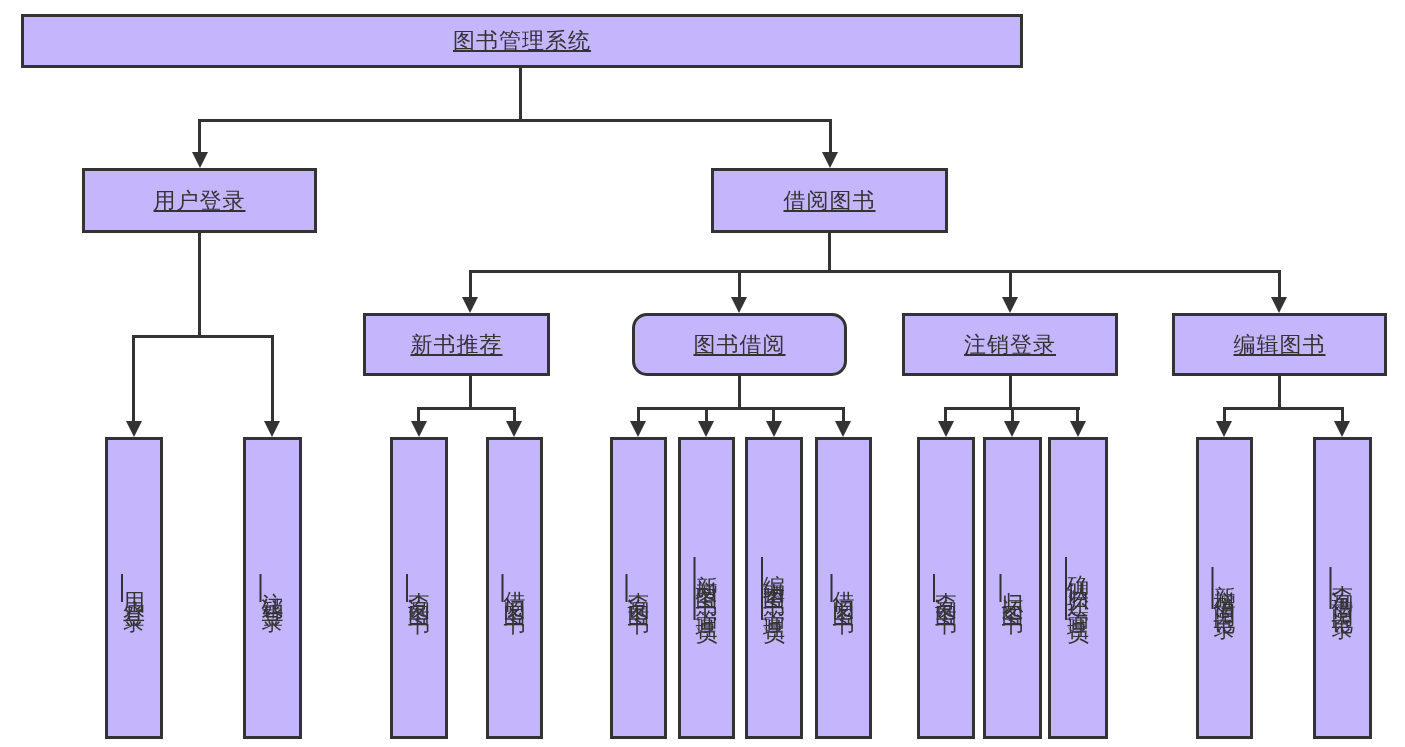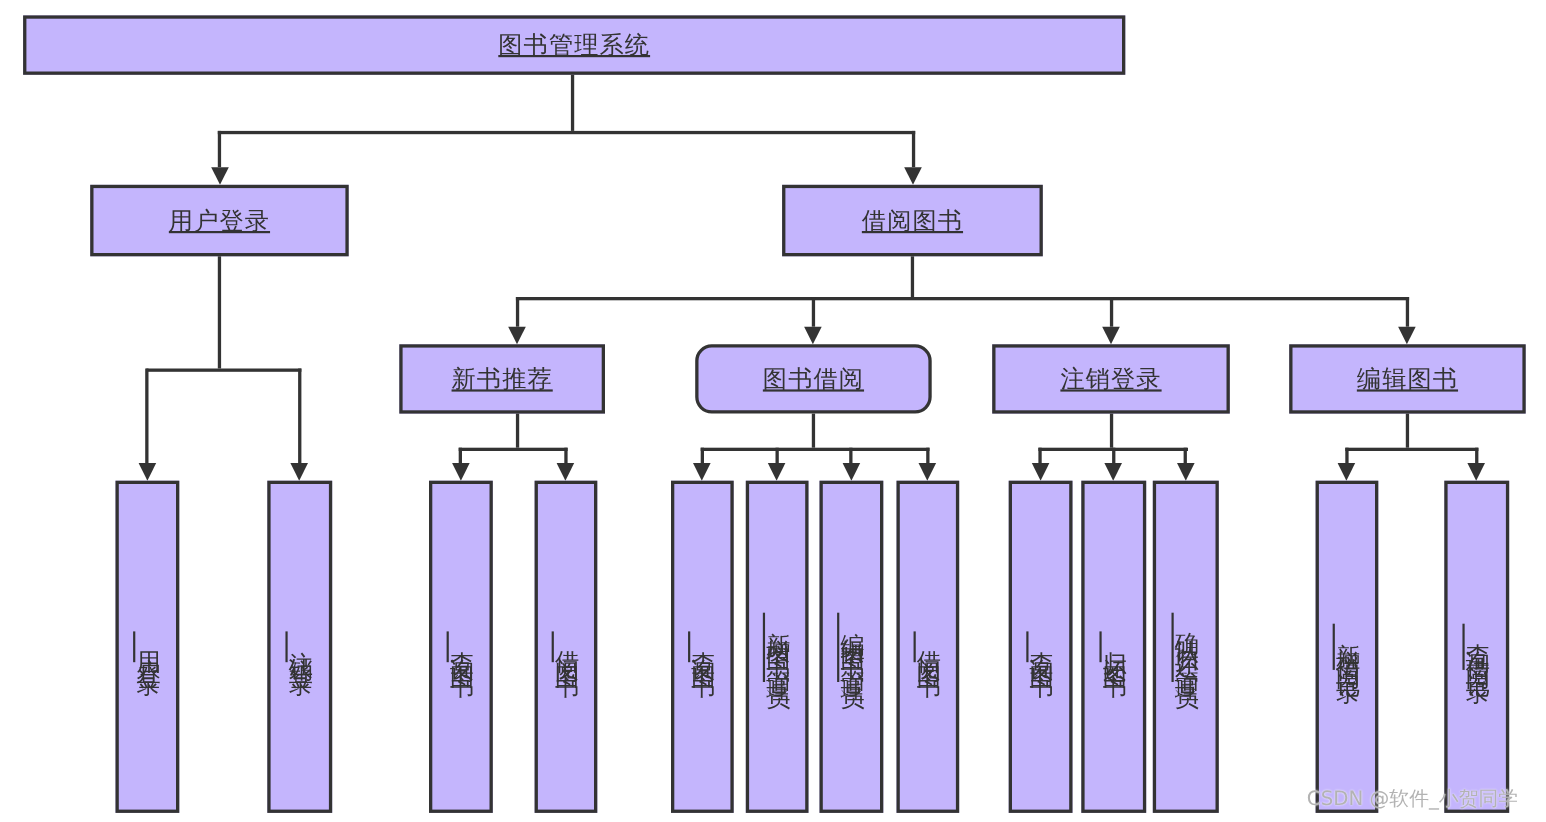--- a/index.html
+++ b/index.html
@@ -153,15 +153,14 @@
     <span>确认归还（管理员）</span>
   </div>
 
   <div class="box vbox" style="left:1196px;top:437px;width:57px;height:302px;">
     <span>新增借阅记录</span>
   </div>
   <div class="box vbox" style="left:1313px;top:437px;width:59px;height:302px;">
     <span>查询借阅记录</span>
   </div>
 
-  <div class="watermark" style="left:1188px;top:714px;">CSDN @软件_小贺同学</div>
 
 </div>
 
 </body></html>

